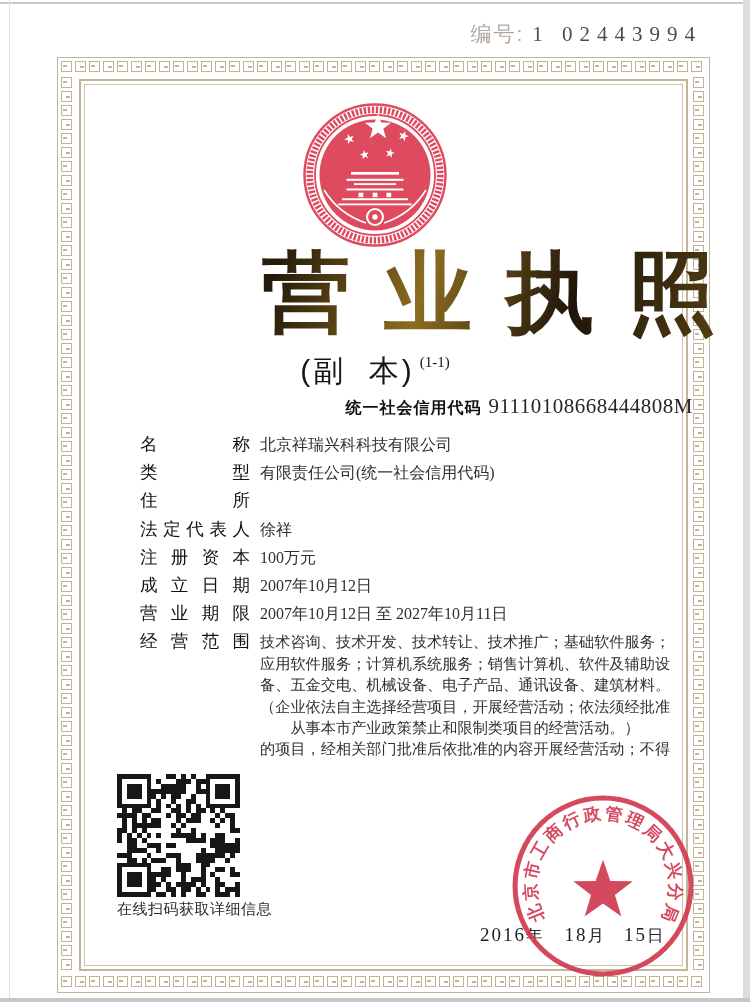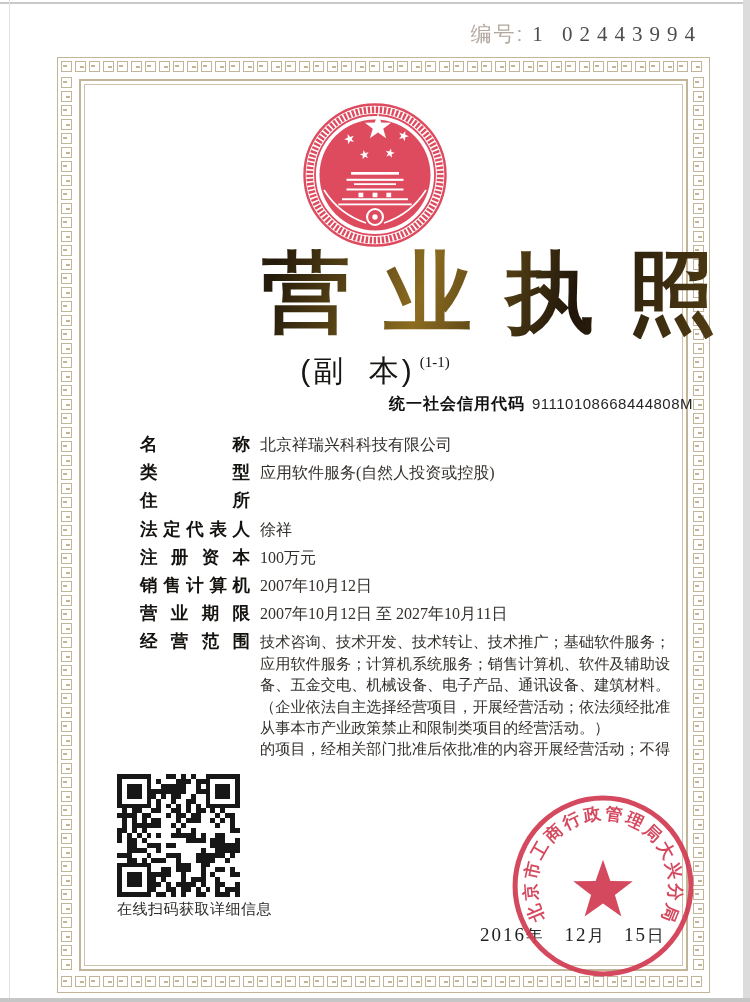--- a/index.html
+++ b/index.html
@@ -43,34 +43,34 @@
          background:linear-gradient(105deg,#30240f 0%,#7c5f1b 16%,#241a0b 36%,#8c6c20 56%,#1f150a 76%,#5d4716 100%);
          -webkit-background-clip:text;background-clip:text;color:transparent;}
   .subtitle{position:absolute;left:0;right:0;top:351px;text-align:center;font-size:30px;color:#171512;
             white-space:pre;letter-spacing:3px;}
   .subtitle sup{font-size:15px;font-family:"Liberation Serif",serif;letter-spacing:0;
                 vertical-align:14px;margin-left:5px;color:#111;}
 
   
   .credit{position:absolute;top:394px;right:57px;font-size:16px;color:#101010;white-space:nowrap;}
   .credit .lbl{font-weight:bold;letter-spacing:1px;}
-  .credit .val{font-family:Liberation Sans, sans-serif;font-size:15px;margin-left:7px;
+  .credit .val{font-family:Liberation Serif, serif;font-size:21px;margin-left:7px;
                letter-spacing:.5px;color:#262626;}
 
   
   .fields{position:absolute;left:140px;top:434px;width:556px;}
   .frow{display:flex;align-items:flex-start;margin-bottom:7.2px;}
   .frow.gap-before{margin-top:4px;}
-  .flabel{flex:none;width:110px;font-weight:bold;font-size:17.5px;color:#14120f;
+  .flabel{flex:none;width:110px;font-weight:normal;font-size:17.5px;color:#14120f;
           text-align:justify;text-align-last:justify;line-height:21px;}
   .fvalue{margin-left:10px;font-size:16px;color:#33302c;line-height:21px;
           font-family:Liberation Serif, serif;white-space:nowrap;}
   .scope-lines{margin-left:10px;}
   .scope-line{font-size:15.2px;line-height:21.4px;color:#33302c;
-              font-family:"Liberation Serif",serif;white-space:nowrap;}
+              font-family:"Liberation Serif",serif;white-space:nowrap;text-align:center;}
 
   
   .qr-wrap{position:absolute;left:117px;top:774px;}
   .qr{width:123px;height:123px;}
   .qr svg{width:100%;height:100%;shape-rendering:crispEdges;}
   .qr-caption{margin-top:3px;font-size:15px;color:#2b2a28;white-space:nowrap;letter-spacing:.5px;}
 
   
   .reg{position:absolute;left:362px;top:864px;font-size:19px;font-weight:bold;
        letter-spacing:12px;color:#15130f;white-space:nowrap;}
@@ -375,35 +375,35 @@
     <span class="lbl">统一社会信用代码</span><span class="val">91110108668444808M</span>
   </div>
 
   <div class="fields">
     <div class="frow">
       <div class="flabel">名称</div>
       <div class="fvalue">北京祥瑞兴科科技有限公司</div>
     </div>
     <div class="frow">
       <div class="flabel">类型</div>
-      <div class="fvalue">应用软件服务(自然人投资或控股)</div>
+      <div class="fvalue">有限责任公司(统一社会信用代码)</div>
     </div>
     <div class="frow">
       <div class="flabel">住所</div>
     </div>
     <div class="frow gap-before">
       <div class="flabel">法定代表人</div>
       <div class="fvalue">徐祥</div>
     </div>
     <div class="frow">
       <div class="flabel">注册资本</div>
       <div class="fvalue">100万元</div>
     </div>
     <div class="frow">
-      <div class="flabel">销售计算机</div>
+      <div class="flabel">成立日期</div>
       <div class="fvalue">2007年10月12日</div>
     </div>
     <div class="frow">
       <div class="flabel">营业期限</div>
       <div class="fvalue">2007年10月12日 至 2027年10月11日</div>
     </div>
     <div class="frow">
       <div class="flabel">经营范围</div>
       <div class="scope-lines">
         <div class="scope-line">技术咨询、技术开发、技术转让、技术推广；基础软件服务；</div>
@@ -661,21 +661,21 @@
             <rect x="21" y="24" width="1" height="1"></rect>
             <rect x="22" y="24" width="1" height="1"></rect>
             <rect x="24" y="24" width="1" height="1"></rect>
           </g>
         </svg></div>
     <div class="qr-caption">在线扫码获取详细信息</div>
   </div>
 
 
   <div class="dateline">
-    <span class="num">2016</span><span>年</span><span class="num g1">12</span><span>月</span><span class="num g2">15</span><span>日</span>
+    <span class="num">2016</span><span>年</span><span class="num g1">18</span><span>月</span><span class="num g2">15</span><span>日</span>
   </div>
 
   <div class="seal" id="seal">
     <svg viewBox="0 0 188 188" aria-hidden="true">
       <circle cx="94" cy="94" r="87" fill="none" stroke="var(--seal-red)" stroke-width="5"></circle>
       <polygon fill="var(--seal-red)" points="94,68 101.29,88.97 123.48,89.42 105.79,102.83 112.22,124.08 94,111.4 75.78,124.08 82.21,102.83 64.52,89.42 86.71,88.97"></polygon>
       <g id="seal-text-group" font-family="&quot;Liberation Sans&quot;,sans-serif" font-weight="bold" font-size="17" fill="var(--seal-red)" text-anchor="middle">
           <text x="32.8" y="118.7" transform="rotate(-112.0,32.8,118.7)">北</text>
           <text x="28.2" y="99.5" transform="rotate(-94.8,28.2,99.5)">京</text>
           <text x="29.6" y="79.8" transform="rotate(-77.5,29.6,79.8)">市</text>

